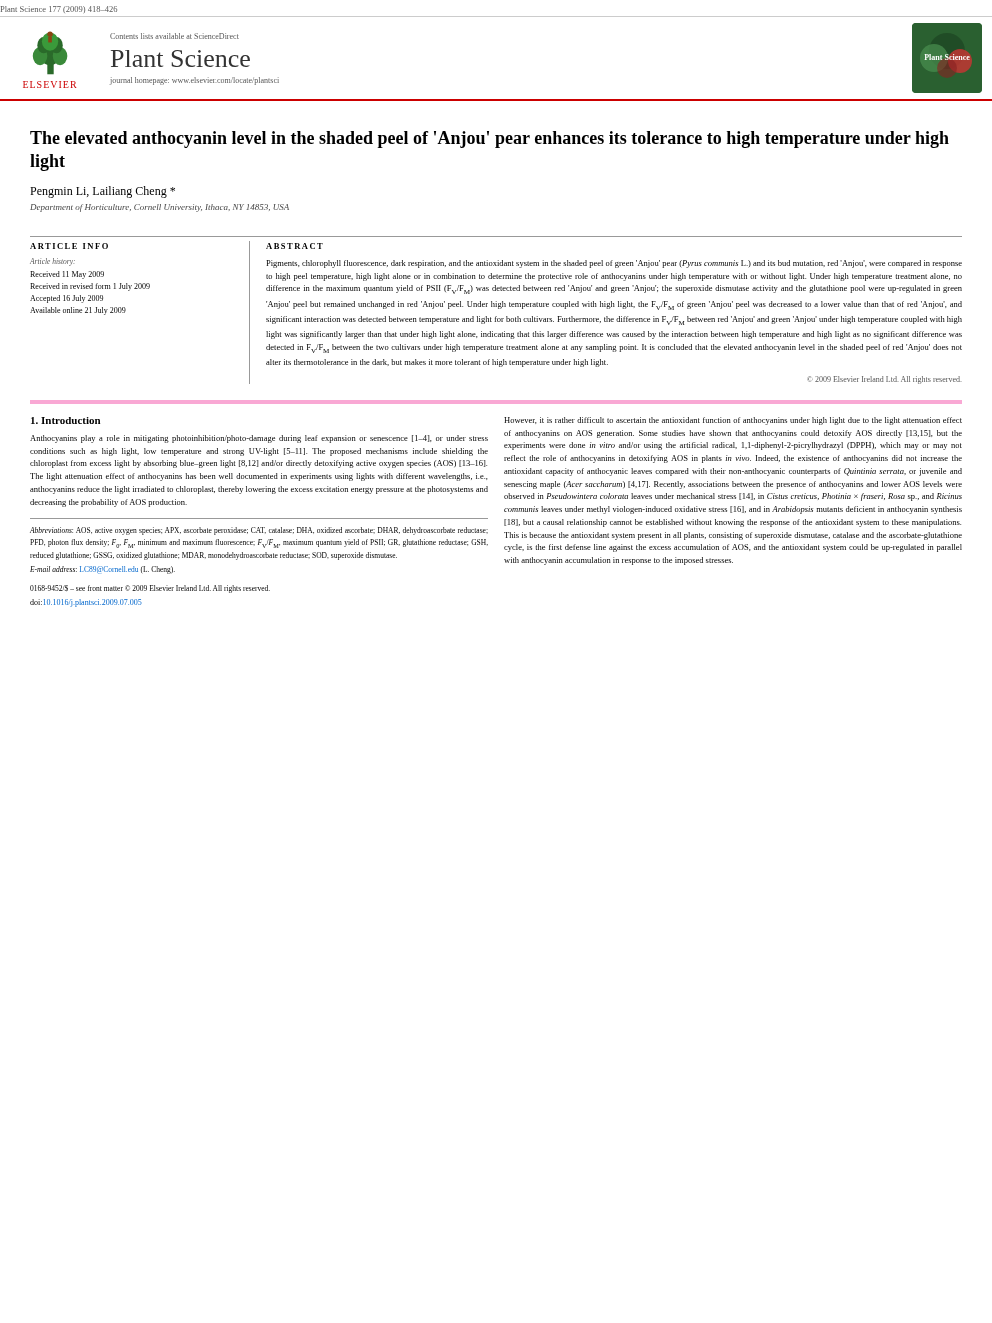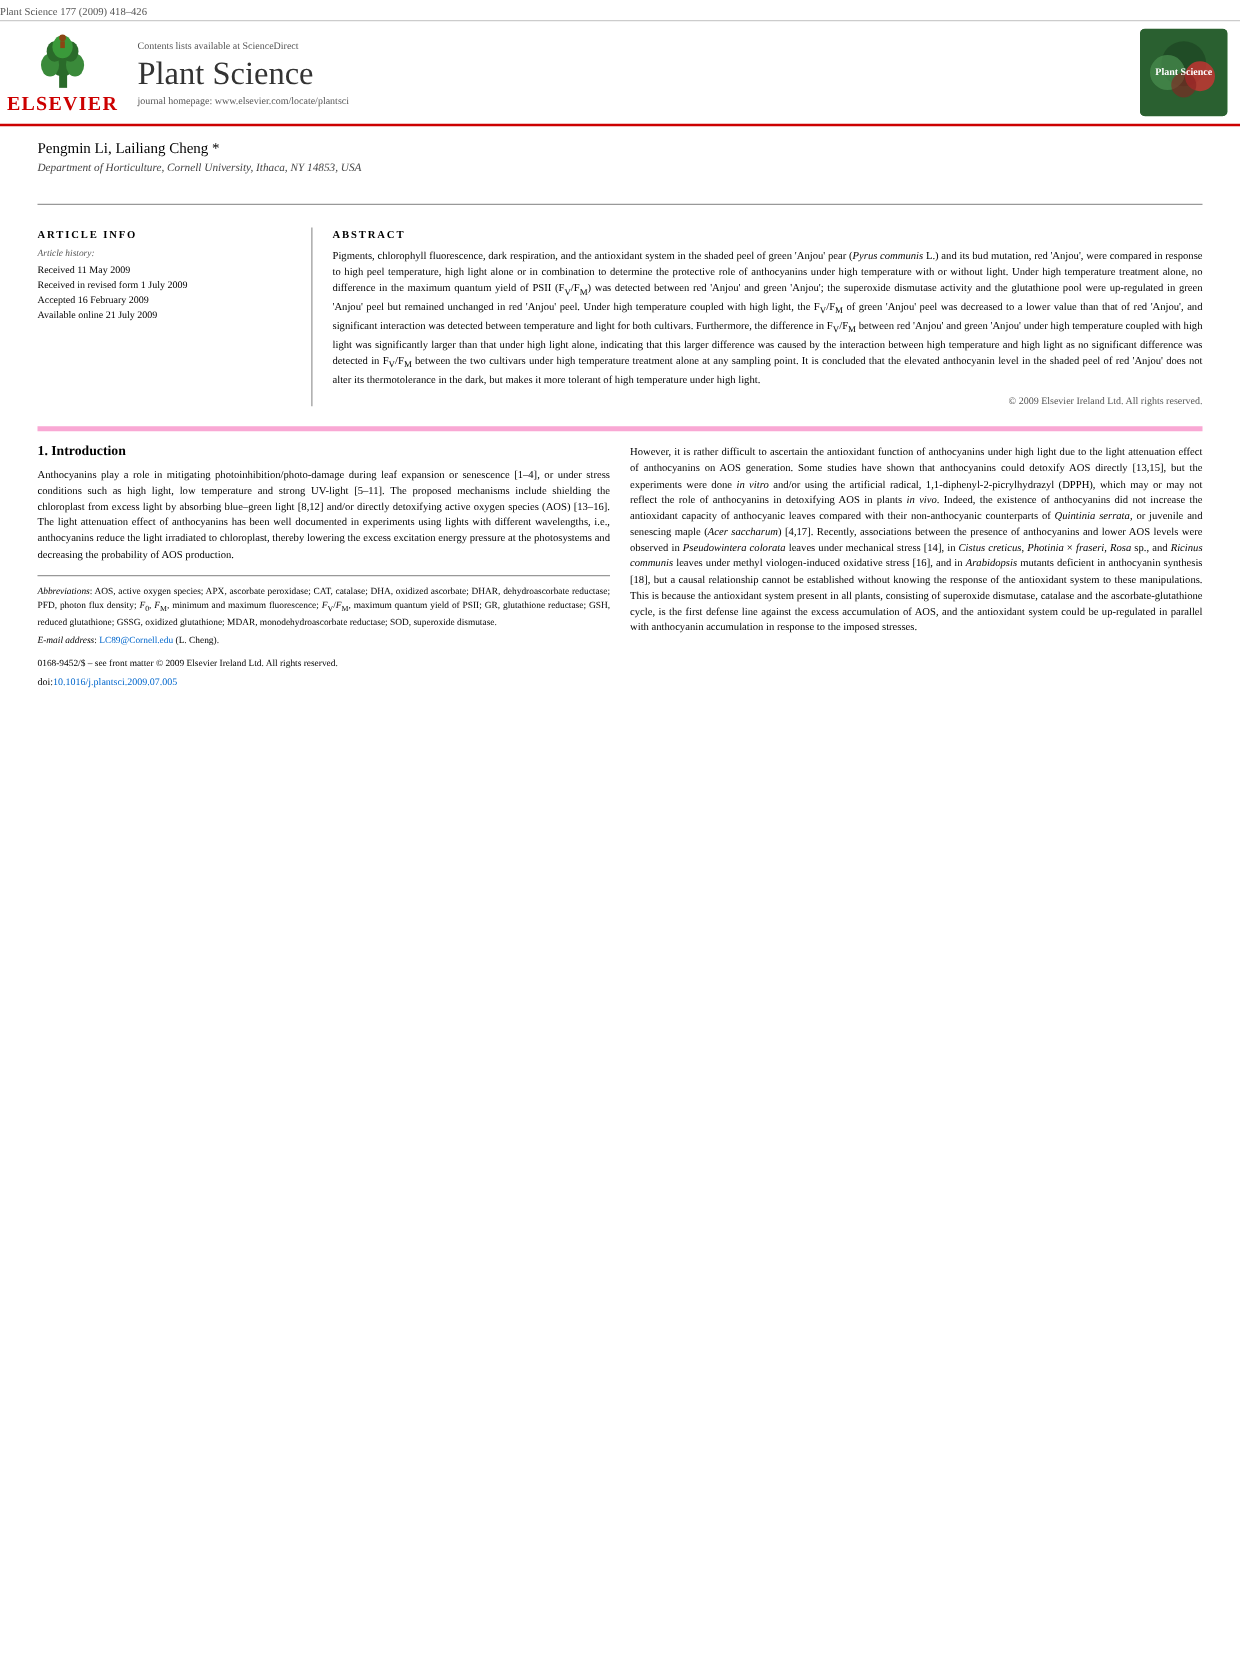--- a/index.html
+++ b/index.html
@@ -38,22 +38,22 @@
       flex-direction: column;
       align-items: center;
     }
 
     .elsevier-tree {
       width: 55px;
       height: 50px;
     }
 
     .elsevier-text {
-      font-size: 16px;
-      font-weight: bold;
+      font-size: 10px;
+      font-weight: normal;
       color: #c00;
       letter-spacing: 1px;
       margin-top: 2px;
     }
 
     .header-center {
       flex: 1;
       text-align: left;
       padding: 0 20px;
     }
@@ -134,21 +134,21 @@
       color: #444;
       margin-bottom: 24px;
     }
 
     
     .two-col {
       display: flex;
       gap: 16px;
       margin-top: 8px;
       border-top: 1px solid #999;
-      padding-top: 18px;
+      padding-top: 4px;
     }
 
     .col-left {
       width: 220px;
       flex-shrink: 0;
       border-right: 1px solid #999;
       padding-right: 12px;
     }
 
     .col-right {
@@ -318,39 +318,40 @@
         <circle cx="35" cy="45" r="10" fill="#882222" opacity="0.6"></circle>
       </svg>
       <span class="badge-title" style="position:relative;z-index:1;color:white;font-size:8px;font-weight:bold;text-align:center;line-height:1.3;">Plant
 Science</span>
     </div>
   </div>
 </div>
 
 <div class="main-content">
 
+  <div class="article-title">The elevated anthocyanin level in the shaded peel of 'Anjou' pear enhances its tolerance to high temperature under high light</div>
 
   <div class="authors">
     <span>Pengmin Li, Lailiang Cheng *</span>
   </div>
 
   <div class="affiliation">
     <em>Department of Horticulture, Cornell University, Ithaca, NY 14853, USA</em>
   </div>
 
   <div class="two-col">
 
     <div class="col-left">
       <div class="section-label">ARTICLE INFO</div>
 
       <div class="article-info-block">
         <div class="info-sub-label">Article history:</div>
         <div class="info-line">Received 11 May 2009</div>
         <div class="info-line">Received in revised form 1 July 2009</div>
-        <div class="info-line">Accepted 16 February 2009</div>
+        <div class="info-line">Accepted 16 July 2009</div>
         <div class="info-line">Available online 21 July 2009</div>
       </div>
 
     </div>
 
     <div class="col-right">
       <div class="section-label">ABSTRACT</div>
       <div class="abstract-text">
         Pigments, chlorophyll fluorescence, dark respiration, and the antioxidant system in the shaded peel of green 'Anjou' pear (<em>Pyrus communis</em> L.) and its bud mutation, red 'Anjou', were compared in response to high peel temperature, high light alone or in combination to determine the protective role of anthocyanins under high temperature with or without light. Under high temperature treatment alone, no difference in the maximum quantum yield of PSII (F<sub>V</sub>/F<sub>M</sub>) was detected between red 'Anjou' and green 'Anjou'; the superoxide dismutase activity and the glutathione pool were up-regulated in green 'Anjou' peel but remained unchanged in red 'Anjou' peel. Under high temperature coupled with high light, the F<sub>V</sub>/F<sub>M</sub> of green 'Anjou' peel was decreased to a lower value than that of red 'Anjou', and significant interaction was detected between temperature and light for both cultivars. Furthermore, the difference in F<sub>V</sub>/F<sub>M</sub> between red 'Anjou' and green 'Anjou' under high temperature coupled with high light was significantly larger than that under high light alone, indicating that this larger difference was caused by the interaction between high temperature and high light as no significant difference was detected in F<sub>V</sub>/F<sub>M</sub> between the two cultivars under high temperature treatment alone at any sampling point. It is concluded that the elevated anthocyanin level in the shaded peel of red 'Anjou' does not alter its thermotolerance in the dark, but makes it more tolerant of high temperature under high light.
       </div>

